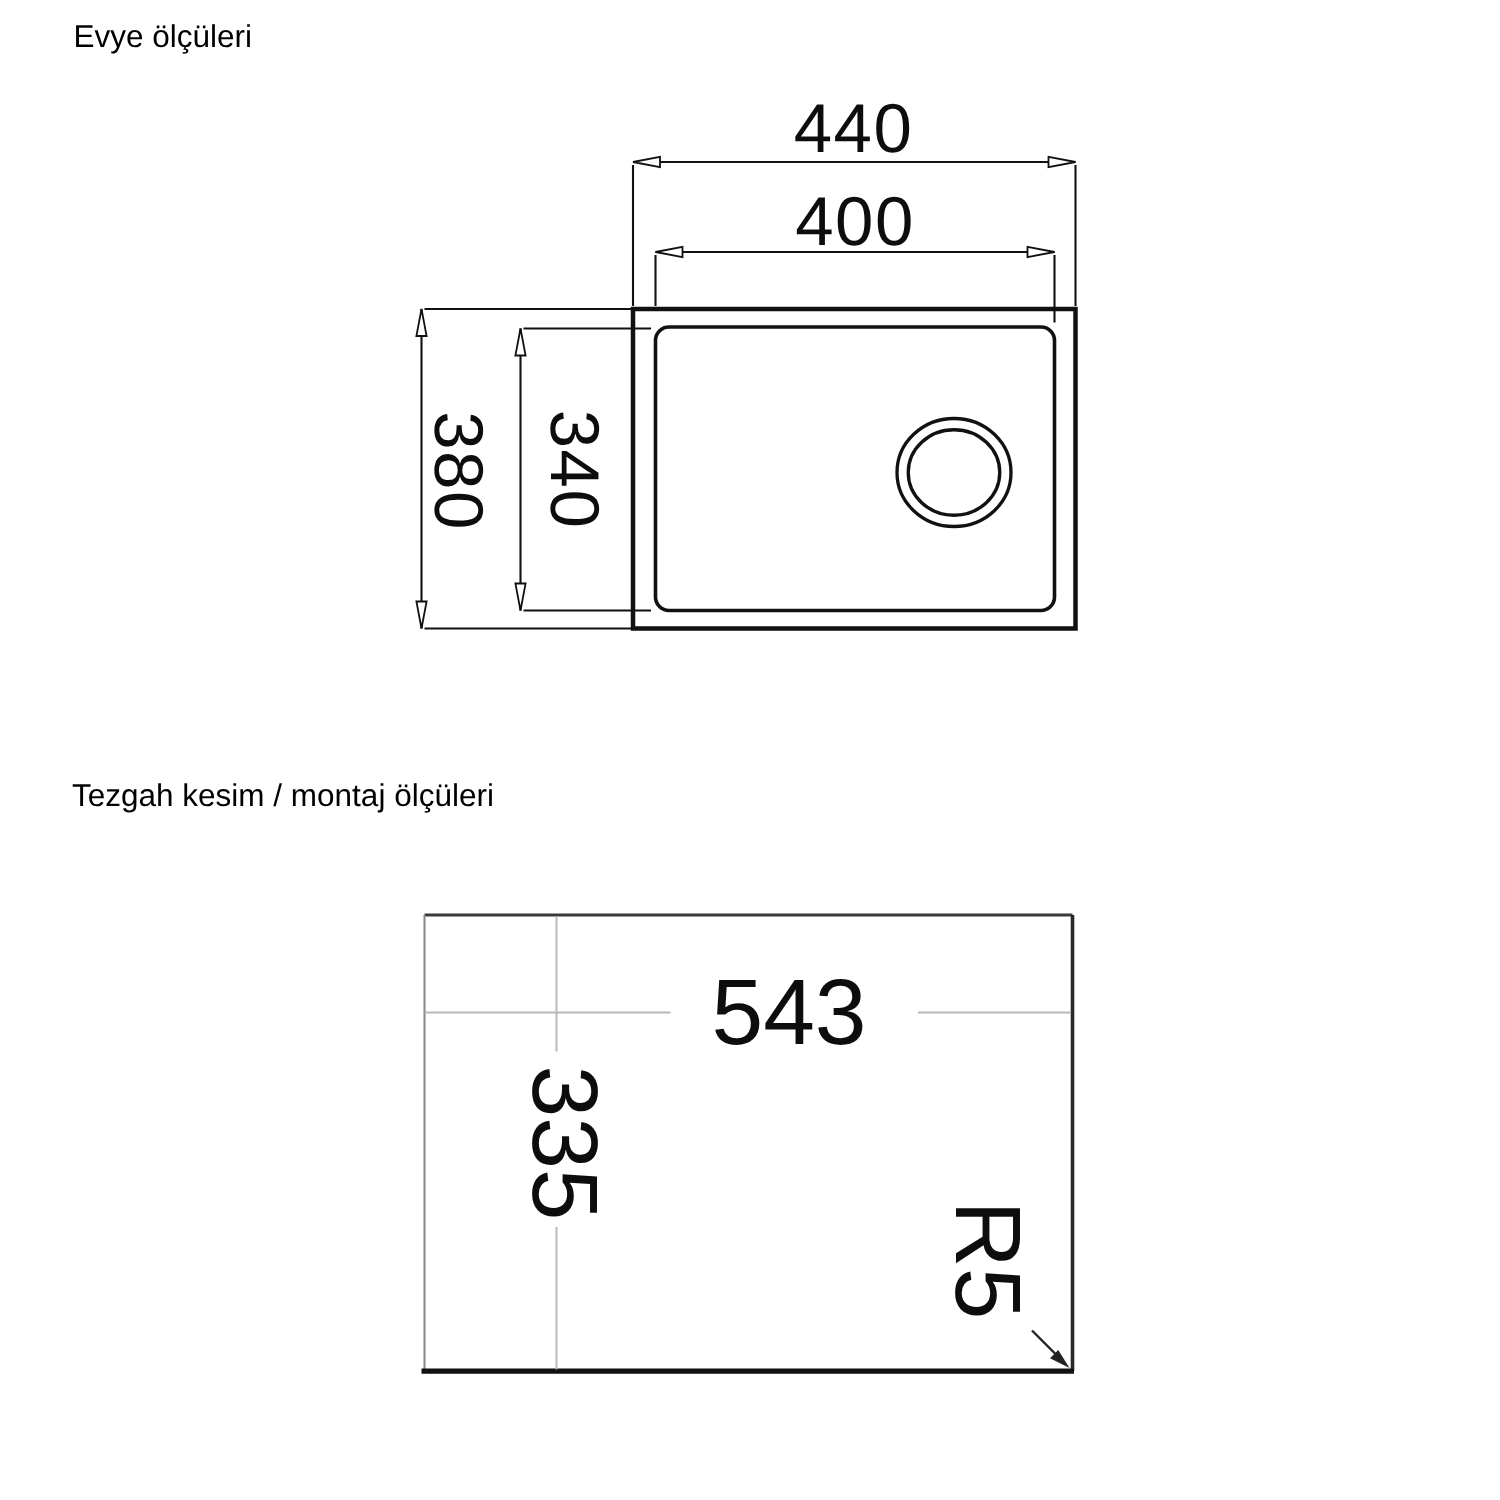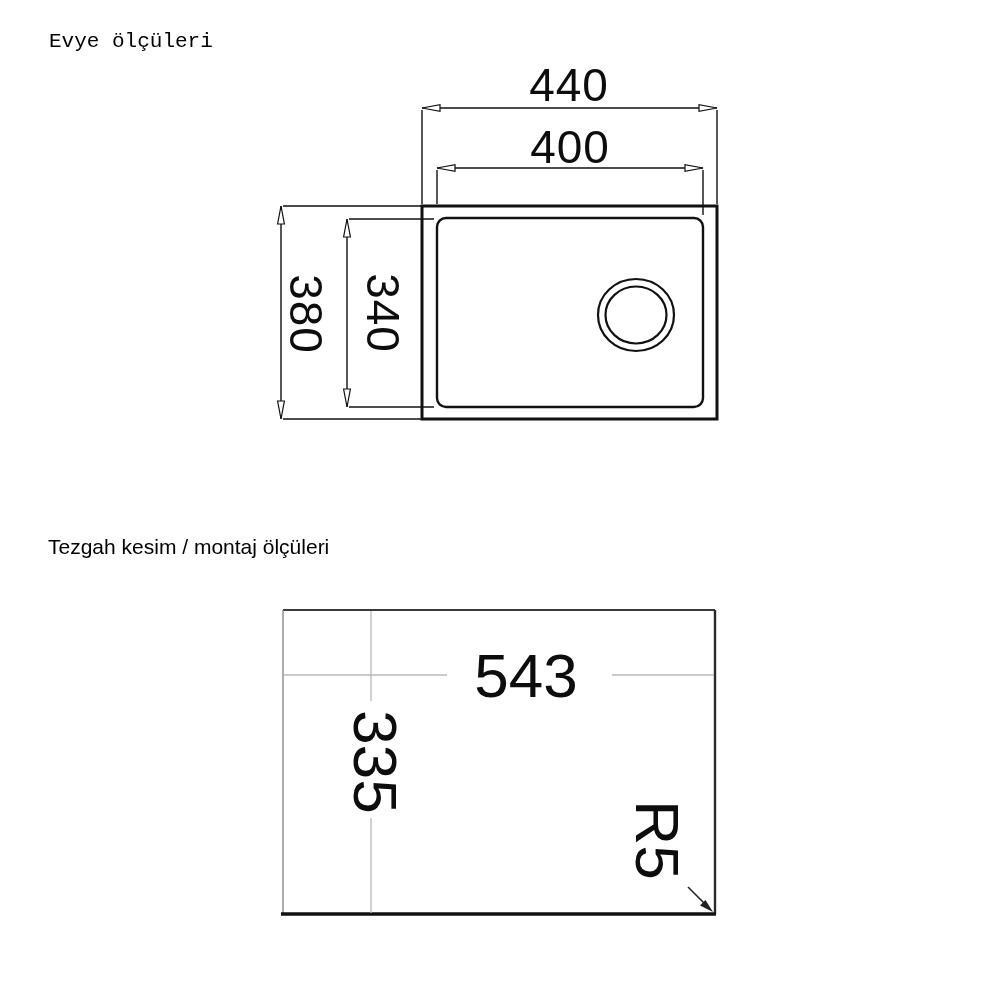--- a/index.html
+++ b/index.html
@@ -106,27 +106,27 @@
         <line x1="371" y1="818" x2="371" y2="913"></line>
       </g>
 
       <g>
         <line x1="688" y1="887" x2="708" y2="907" stroke="#222" stroke-width="1.6"></line>
         <polygon points="713,912 700,905.5 705.5,900" fill="#222"></polygon>
       </g>
     </g>
   </svg>
 
-  <div class="sec-title" style="left:49px;top:31px;font-family:Liberation Mono, monospace;">Evye ölçüleri</div>
+  <div class="sec-title" style="left:49px;top:14px;">Evye ölçüleri</div>
 
   <div class="dim-label" style="left:569px;top:85px;text-align:right;">440</div>
   <div class="dim-label" style="left:570px;top:147px;text-align:right;">400</div>
   <div class="dim-label rot" style="left:306px;top:314px;">380</div>
   <div class="dim-label rot" style="left:383px;top:313px;">340</div>
 
-  <div class="sec-title" style="left:48px;top:536px;">Tezgah kesim / montaj ölçüleri</div>
+  <div class="sec-title" style="left:48px;top:520px;">Tezgah kesim / montaj ölçüleri</div>
 
   <div class="dim-label big" style="left:526px;top:676px;">543</div>
   <div class="dim-label big rot" style="left:375px;top:762px;">335</div>
   <div class="dim-label big rot" style="left:657px;top:840px;">R5</div>
 
 
 </div>
 
 </body></html>

